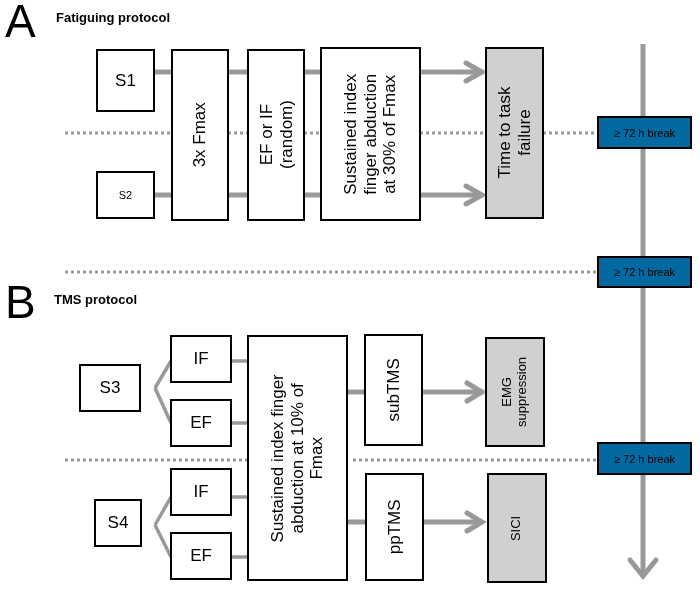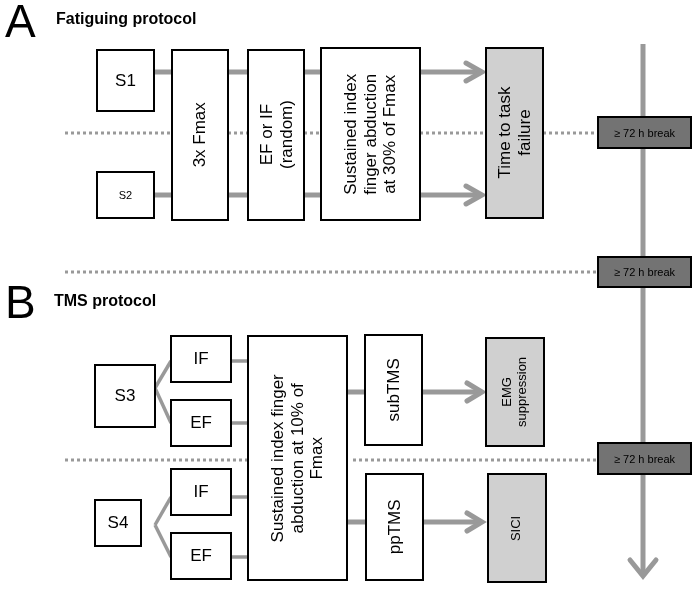--- a/index.html
+++ b/index.html
@@ -2,22 +2,22 @@
 <html><head>
 <meta charset="utf-8">
 <style>
   html,body{margin:0;padding:0;background:#fff;}
   body{width:700px;height:591px;position:relative;overflow:hidden;font-family:"Liberation Sans",sans-serif;color:#000;}
   svg{position:absolute;left:0;top:0;}
   .box{position:absolute;box-sizing:border-box;border:2px solid #000;background:#fff;display:flex;align-items:center;justify-content:center;text-align:center;}
   .box.gray{background:#d0d0d0;}
   .rot{transform:rotate(-90deg);white-space:nowrap;line-height:1.15;}
   .panel-letter{position:absolute;font-size:46px;font-weight:400;line-height:1;}
-  .panel-title{position:absolute;font-size:16px;font-weight:700;}
-  .brk{position:absolute;box-sizing:border-box;border:2px solid #000;background:#737373;font-size:11px;display:flex;align-items:center;justify-content:center;white-space:nowrap;text-align:center;}
+  .panel-title{position:absolute;font-size:13px;font-weight:700;}
+  .brk{position:absolute;box-sizing:border-box;border:2px solid #000;background:#0369a1;font-size:11px;display:flex;align-items:center;justify-content:center;white-space:nowrap;text-align:center;}
 </style>
 </head>
 <body>
 
 <svg width="700" height="591">
   <g stroke="#999" stroke-width="5" fill="none">
 
     <line x1="643" y1="44" x2="643" y2="575"></line>
     <polyline points="630,560 643,576 656,560" stroke-linecap="round"></polyline>
 
@@ -92,21 +92,21 @@
 <div class="box gray" style="left:485px;top:47px;width:59px;height:172px;font-size:17px;">
   <div class="rot">
       <div>Time to task</div>
       <div>failure</div>
     </div>
 </div>
 
 <div class="panel-letter" style="left:5px;top:279px;">B</div>
 <div class="panel-title" style="left:54px;top:292px;">TMS protocol</div>
 
-<div class="box" style="left:94px;top:364px;width:62px;height:64px;font-size:17px;">
+<div class="box" style="left:79px;top:364px;width:62px;height:48px;font-size:17px;">
     <span>S3</span>
   </div>
 <div class="box" style="left:94px;top:499px;width:48px;height:48px;font-size:17px;">
     <span>S4</span>
   </div>
 
 <div class="box" style="left:170px;top:335px;width:62px;height:48px;font-size:17px;">
     <span>IF</span>
   </div>
 <div class="box" style="left:170px;top:399px;width:62px;height:48px;font-size:17px;">

